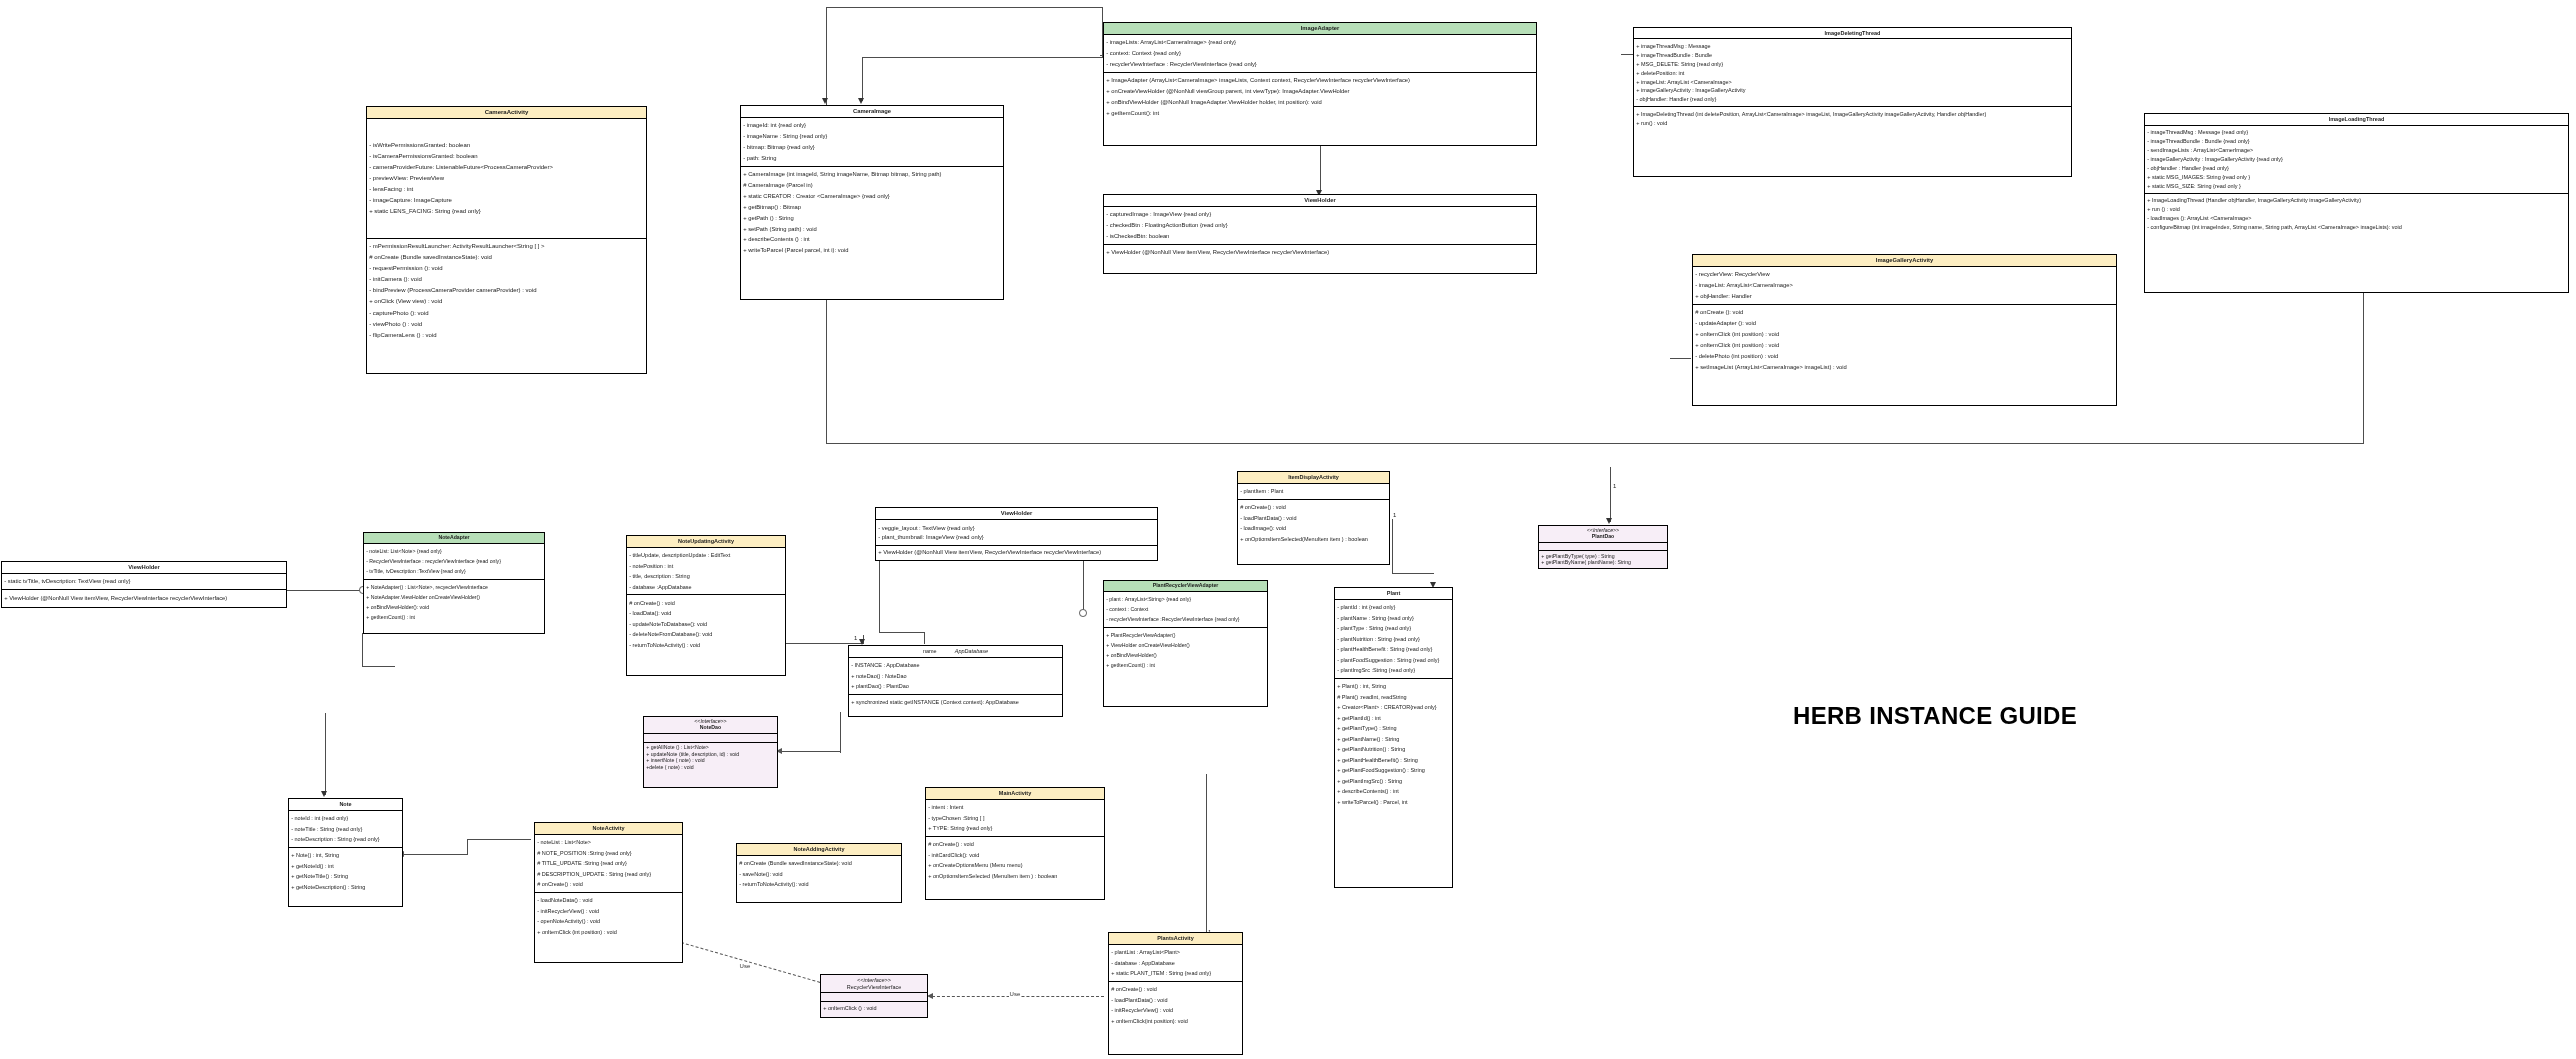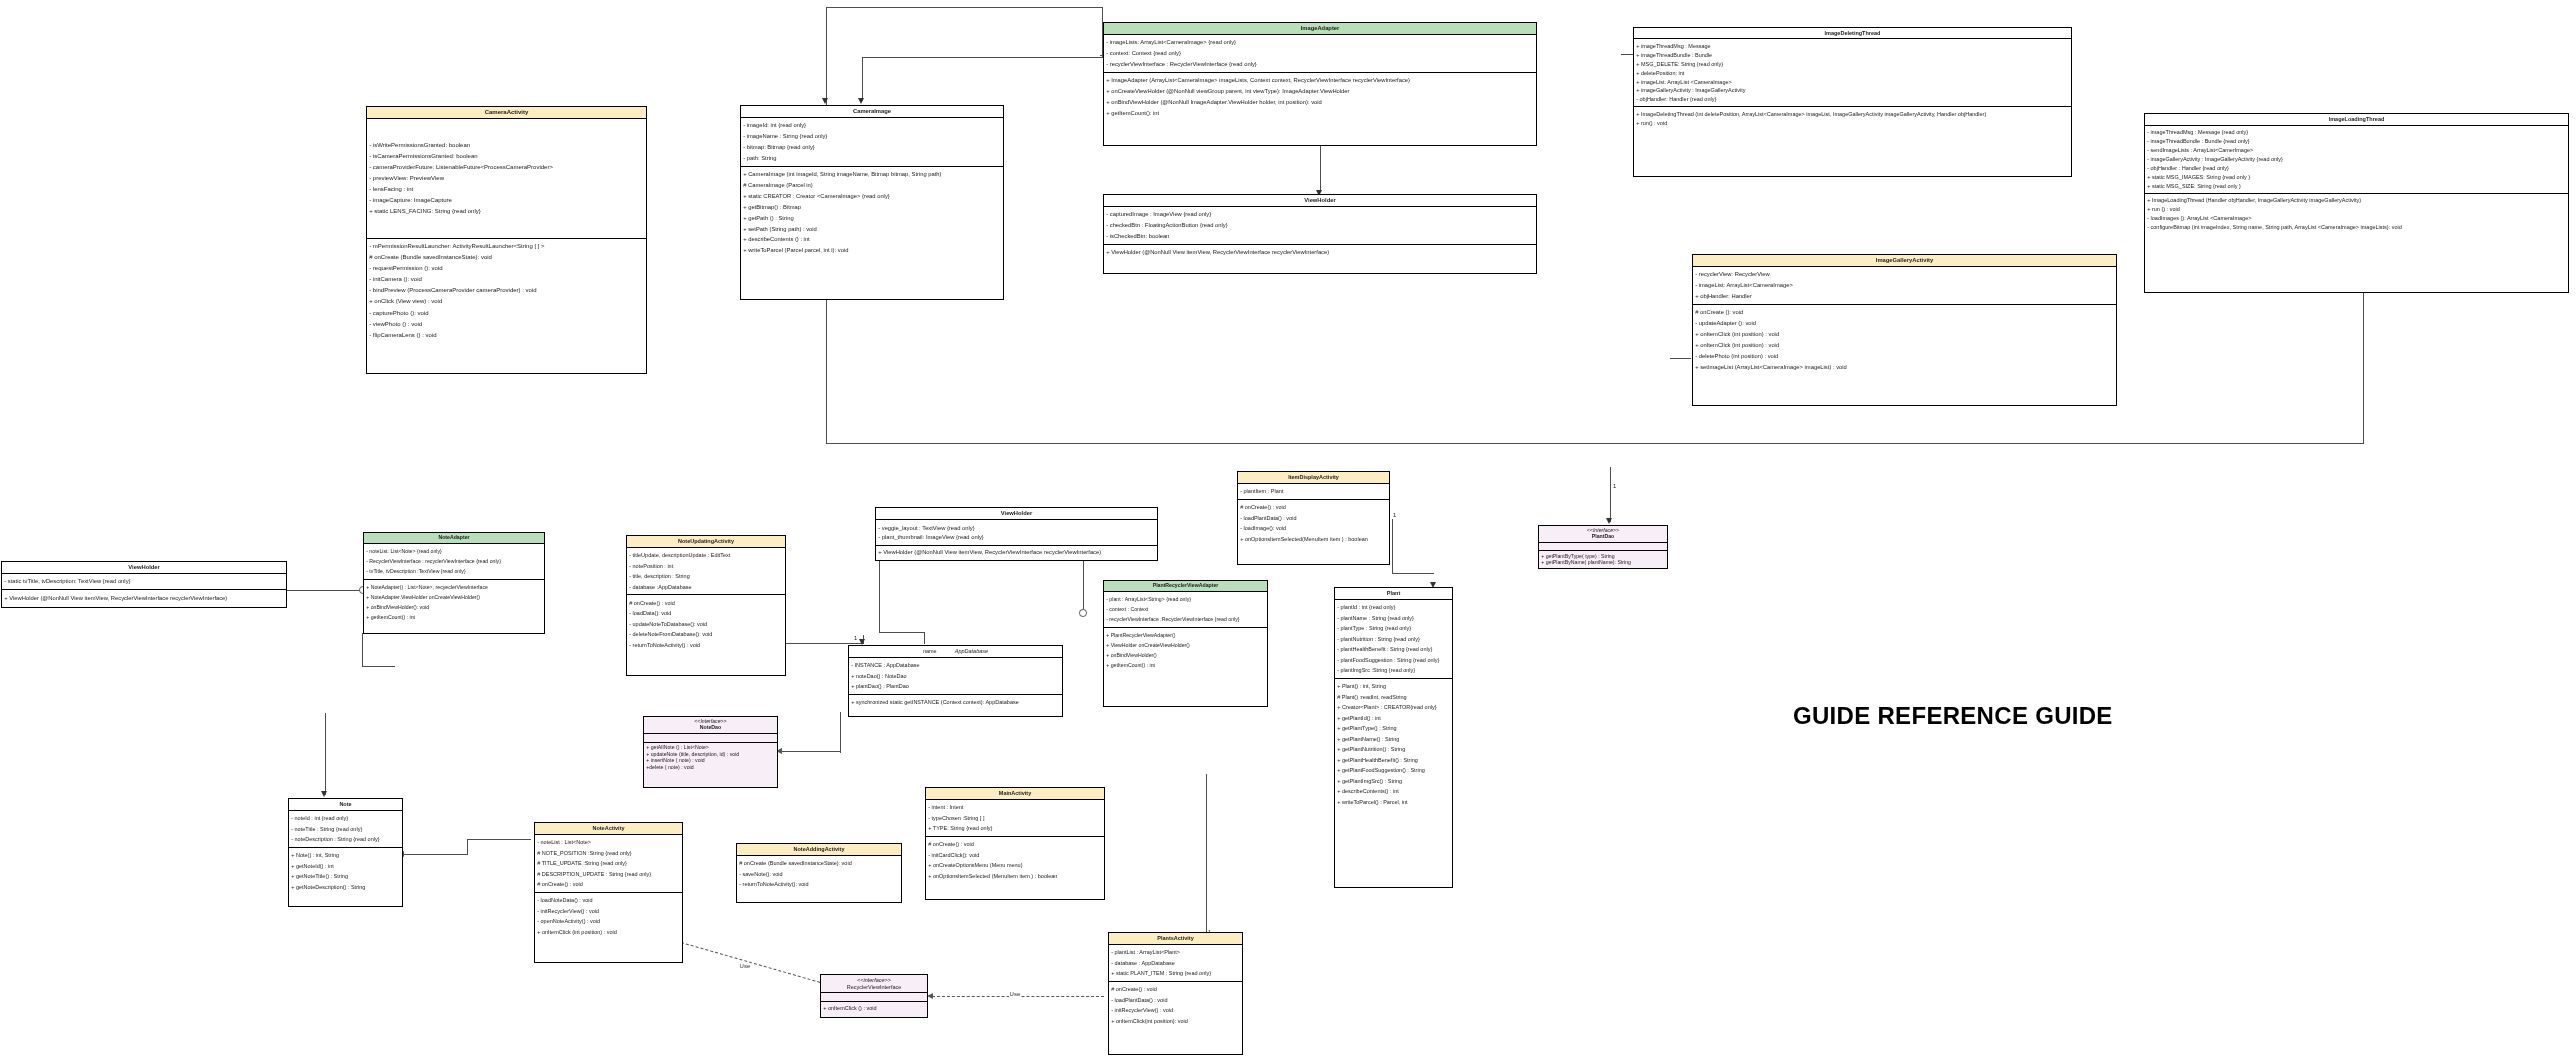--- a/index.html
+++ b/index.html
@@ -518,16 +518,16 @@
     <div class="title" style="font-weight:normal;">
       <span class="stereo">&lt;&lt;interface&gt;&gt;</span>
       <span>RecyclerViewInterface</span>
     </div>
     <div class="compartment thinbar"></div>
     <div class="compartment" style="padding-top:3.3px;">
       <div class="row">+ onItemClick () : void</div>
     </div>
   </div>
 
-  <div id="watermark" style="left:1793px;top:702px;font-size:24px;letter-spacing:0.3px;">GUIDE REFERENCE GUIDE</div>
+  <div id="watermark" style="left:1793px;top:702px;font-size:24px;letter-spacing:0.3px;">HERB INSTANCE GUIDE</div>
 
 </div>
 
 
 </body></html>

